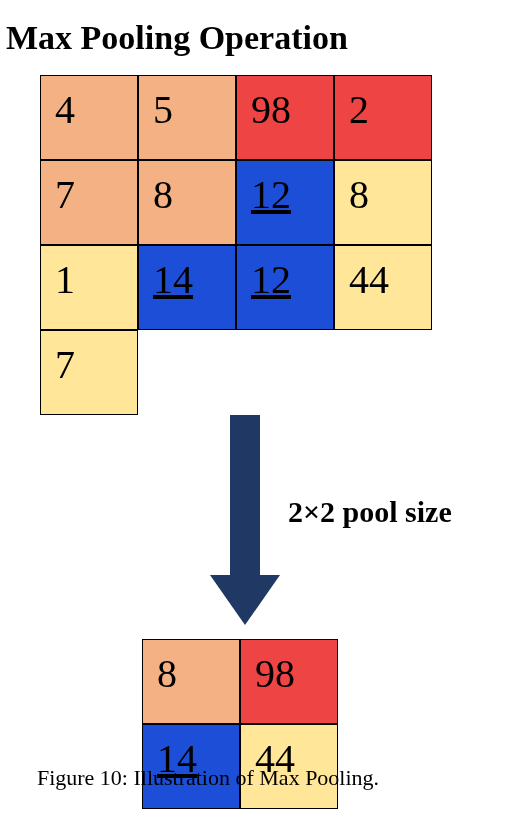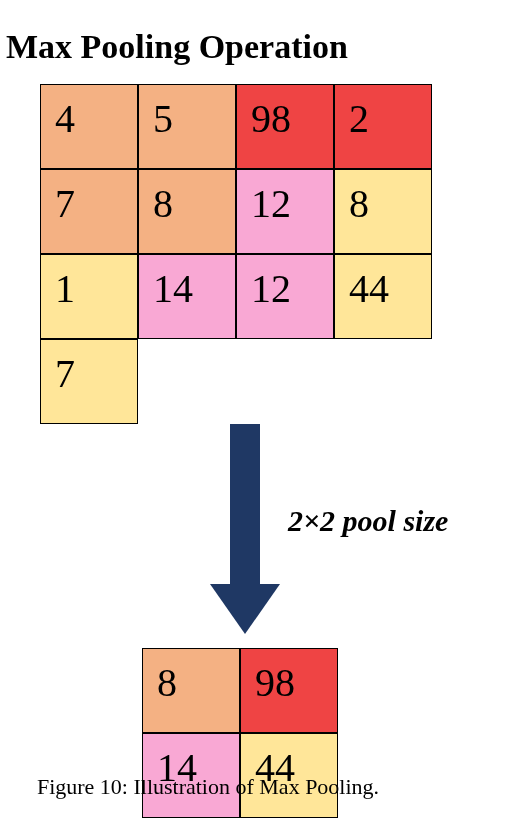--- a/index.html
+++ b/index.html
@@ -6,21 +6,21 @@
       margin: 0;
       padding: 0;
       width: 520px;
       height: 840px;
       font-family: 'Times New Roman', Times, serif;
       background: #fff;
       position: relative;
     }
     .page {
       position: relative;
-      padding-top: 28px;
+      padding-top: 19px;
     }
     .title {
       font-size: 34px;
       font-weight: bold;
       margin: 0 0 18px 6px;
       color: #000;
     }
     .figure-area {
       position: relative;
       margin-left: 40px;
@@ -35,28 +35,27 @@
     .cell {
       border: 1px solid #000;
       box-sizing: border-box;
       font-size: 40px;
       color: #000;
       padding: 14px 0 0 14px;
       line-height: 1;
     }
     .c-orange { background: #f4b183; }
     .c-blue   { background: #ef4444; }
-    .c-green  { background: #f9a8d4; }
+    .c-green  { background: #1d4ed8; text-decoration: underline; }
     .c-yellow { background: #ffe699; }
 
     .arrow-row {
       position: relative;
       height: 224px;
       width: 100%;
-      font-style: italic;
     }
     .arrow-wrap {
       position: absolute;
       left: 170px;
       top: 0;
       height: 220px;
       width: 70px;
       display: flex;
       flex-direction: column;
       align-items: center;

